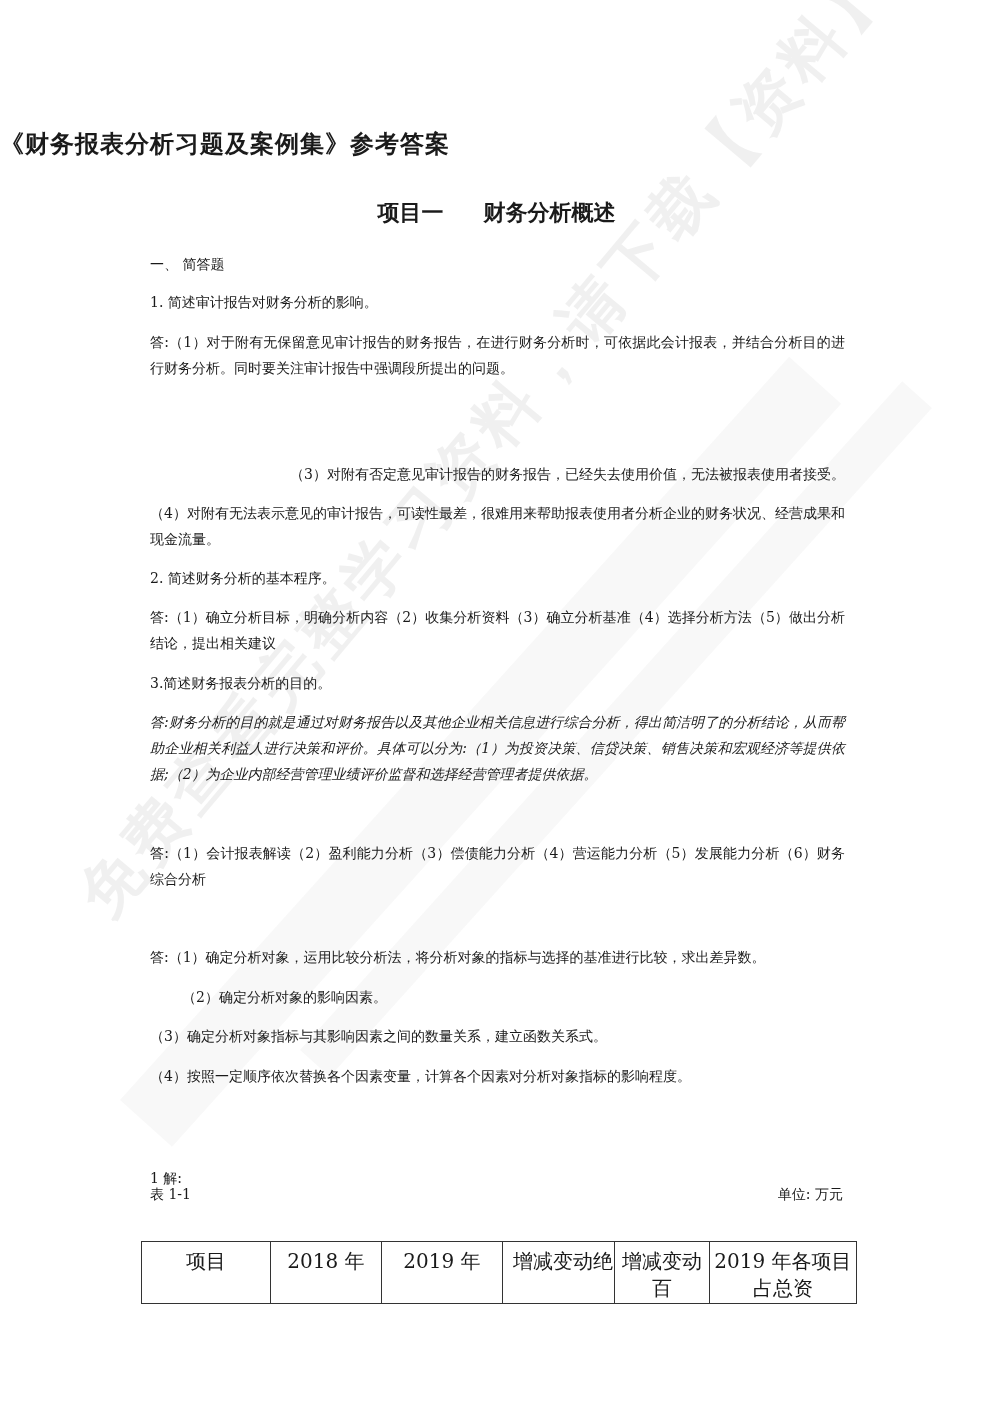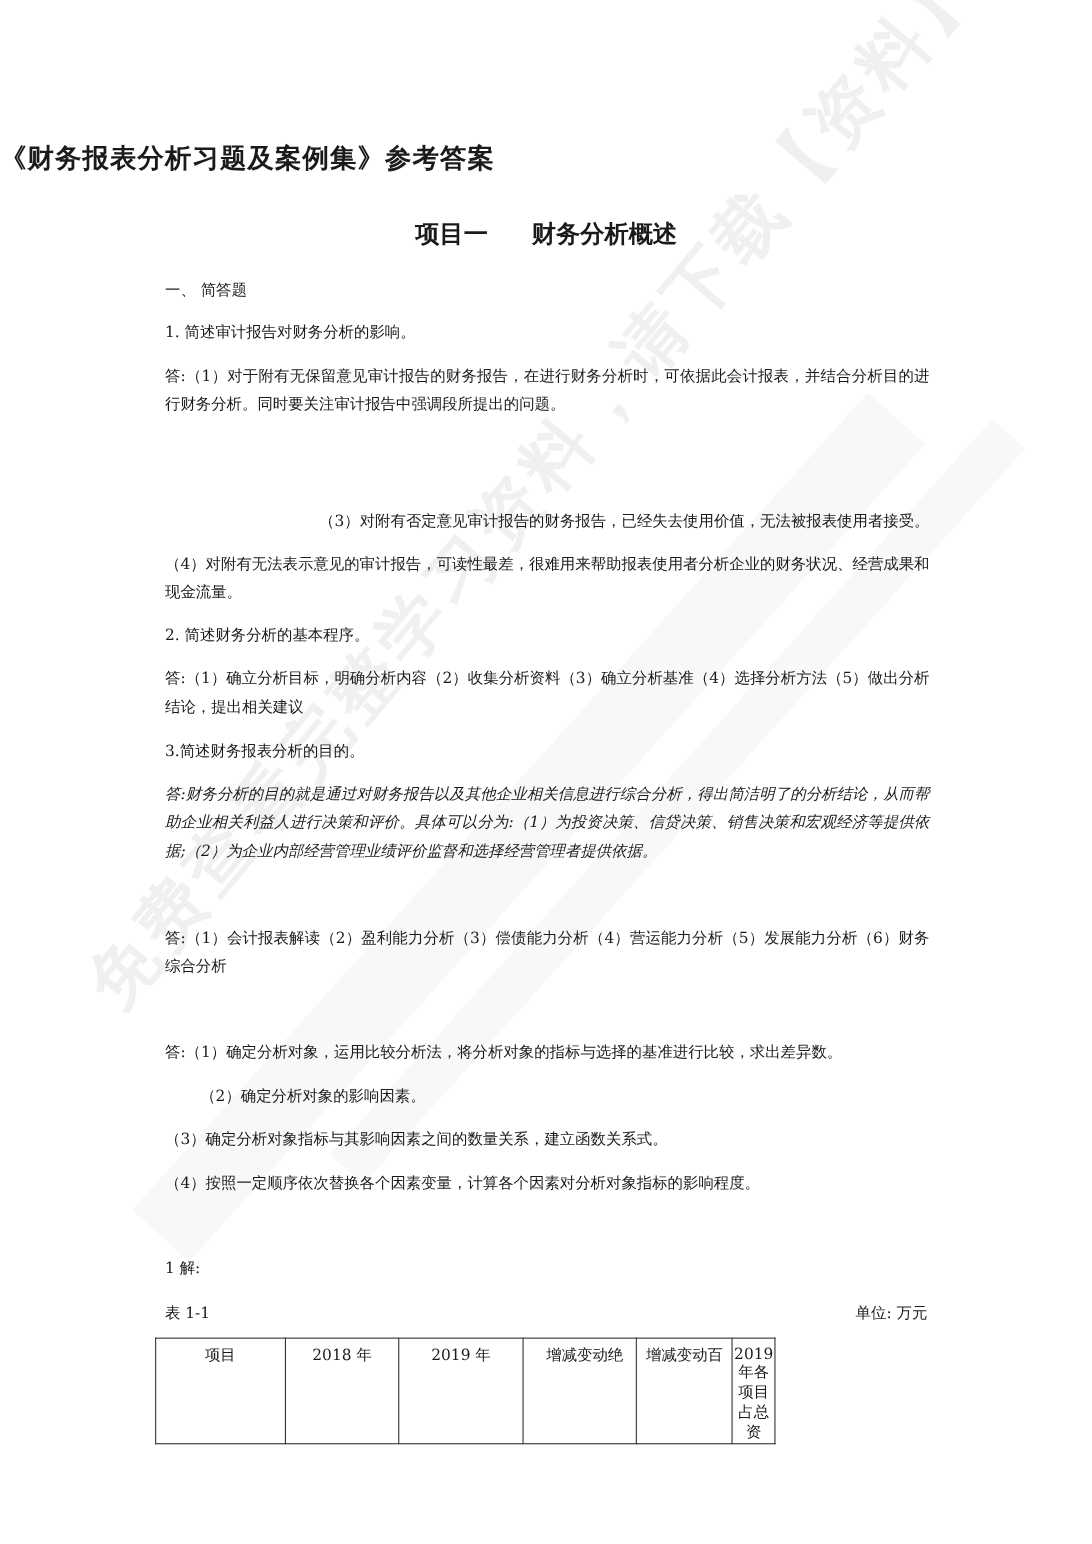--- a/index.html
+++ b/index.html
@@ -12,21 +12,21 @@
       font-family: "DejaVu Sans", sans-serif; }
     .streak { position: absolute; background: rgba(215,215,215,0.18); transform-origin: 0 0; pointer-events: none; }
     .title { position: absolute; left: 0; width: 993px; top: 128px;
       font-size: 24px; font-weight: bold; font-family: "DejaVu Sans", sans-serif; letter-spacing: 1px; }
     .subtitle { position: absolute; left: 0; width: 993px; text-align: center; top: 198px;
       font-size: 22px; font-weight: bold; font-family: "DejaVu Sans", sans-serif; }
     .subtitle .gap { display: inline-block; width: 40px; }
     .line { position: absolute; left: 150px; width: 695px; font-size: 14px; line-height: 26px; white-space: nowrap; }
     .para { position: absolute; left: 150px; width: 695px; font-size: 14px; line-height: 26px; text-align: justify; }
     .unit { position: absolute; right: 150px; top: 1181px; font-size: 14px; line-height: 26px; }
-    table.t { position: absolute; left: 141px; top: 1216px; width: 564px; border-collapse: collapse; font-size: 14px; }
+    table.t { position: absolute; left: 141px; top: 1241px; width: 716px; border-collapse: collapse; font-size: 20px; }
     table.t td { border: 1px solid #333; height: 40px; vertical-align: top; padding-top: 6px; text-align: center; }
   </style>
 </head>
 <body>
 
 <div class="page">
 
   <div class="streak" style="left:120px;top:1100px;width:1000px;height:70px;transform:rotate(-48deg);"></div>
   <div class="streak" style="left:300px;top:1050px;width:900px;height:40px;transform:rotate(-48deg);"></div>
   <div class="watermark">免费查看完整学习资料，请下载【资料】APP</div>
@@ -49,21 +49,21 @@
   <div class="line" style="top:670px;">3.简述财务报表分析的目的。</div>
   <div class="para" style="top:709px;font-style:italic;">答:财务分析的目的就是通过对财务报告以及其他企业相关信息进行综合分析，得出简洁明了的分析结论，从而帮助企业相关利益人进行决策和评价。具体可以分为:（1）为投资决策、信贷决策、销售决策和宏观经济等提供依据;（2）为企业内部经营管理业绩评价监督和选择经营管理者提供依据。</div>
 
   <div class="para" style="top:840px;">答:（1）会计报表解读（2）盈利能力分析（3）偿债能力分析（4）营运能力分析（5）发展能力分析（6）财务综合分析</div>
 
   <div class="line" style="top:944px;">答:（1）确定分析对象，运用比较分析法，将分析对象的指标与选择的基准进行比较，求出差异数。</div>
   <div class="line" style="top:984px;margin-left:32px;">（2）确定分析对象的影响因素。</div>
   <div class="line" style="top:1023px;">（3）确定分析对象指标与其影响因素之间的数量关系，建立函数关系式。</div>
   <div class="line" style="top:1063px;">（4）按照一定顺序依次替换各个因素变量，计算各个因素对分析对象指标的影响程度。</div>
 
-  <div class="line" style="top:1140px;">1 解:</div>
+  <div class="line" style="top:1165px;">1 解:</div>
   <div class="line" style="top:1181px;">表 1-1</div>
   <div class="unit">单位: 万元</div>
 
   <table class="t">
     <tbody>
         <tr>
       <td style="width:126px;">项目</td>
       <td style="width:108px;">2018 年</td>
       <td style="width:118px;">2019 年</td>
       <td style="width:100px;padding-left:10px;">增减变动绝</td>

